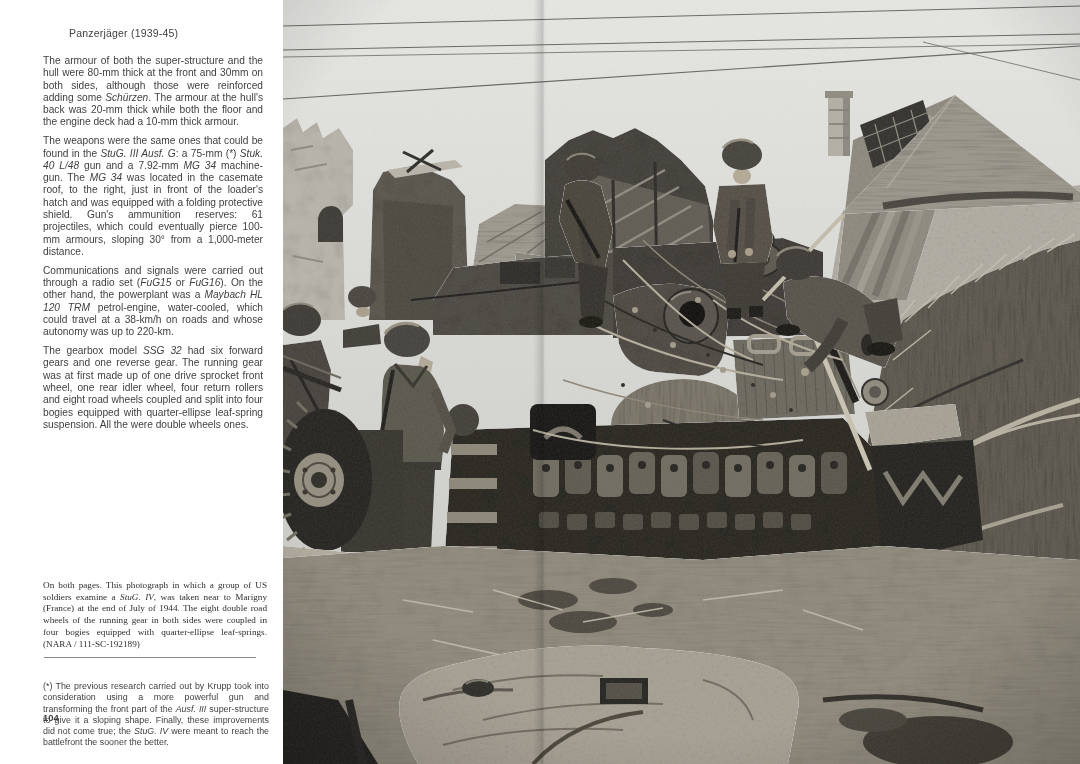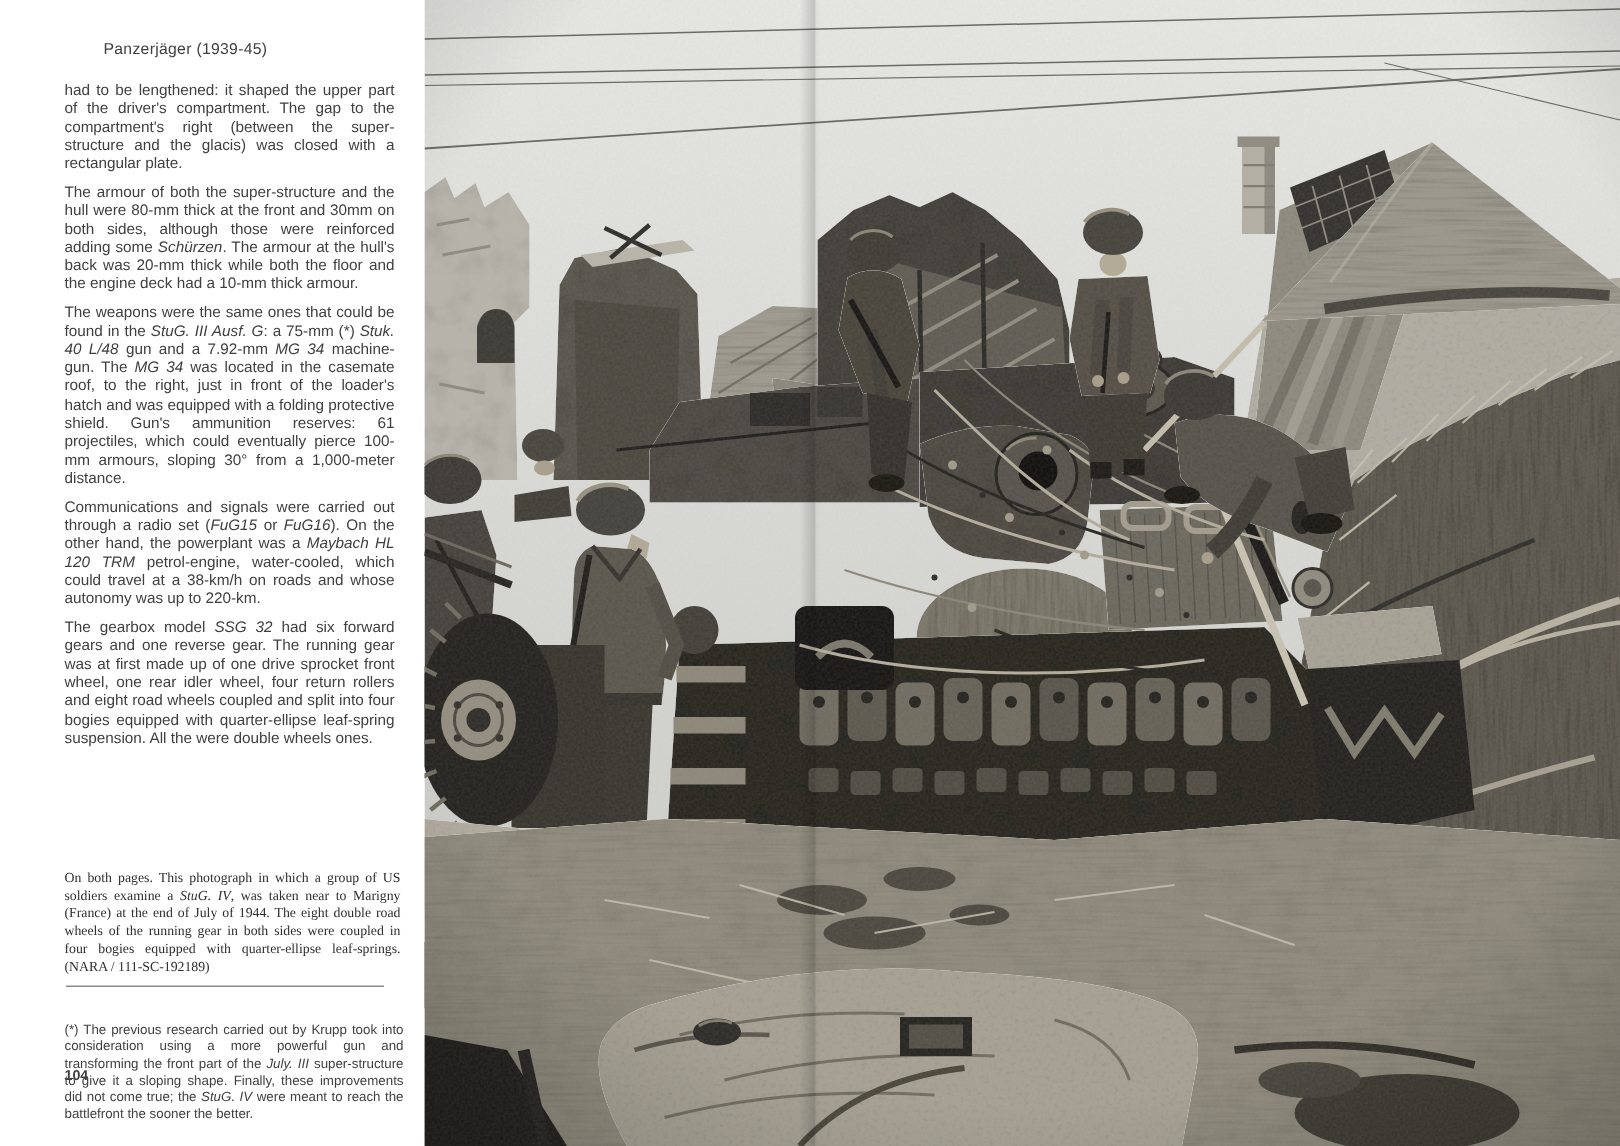--- a/index.html
+++ b/index.html
@@ -38,32 +38,31 @@
   i { }
 </style>
 </head>
 <body>
 
 <div class="spread">
 
   <div class="running-header">Panzerjäger (1939-45)</div>
 
   <section class="body-text">
-    <p>had to be lengthened: it shaped the upper part of the driver's compartment. The gap to the compartment's right (between the super-structure and the glacis) was closed with a rectangular plate.</p>
     <p>The armour of both the super-structure and the hull were 80-mm thick at the front and 30mm on both sides, although those were reinforced adding some <i>Schürzen</i>. The armour at the hull's back was 20-mm thick while both the floor and the engine deck had a 10-mm thick armour.</p>
     <p>The weapons were the same ones that could be found in the <i>StuG. III Ausf. G</i>: a 75-mm (*) <i>Stuk. 40 L/48</i> gun and a 7.92-mm <i>MG 34</i> machine-gun. The <i>MG 34</i> was located in the casemate roof, to the right, just in front of the loader's hatch and was equipped with a folding protective shield. Gun's ammunition reserves: 61 projectiles, which could eventually pierce 100-mm armours, sloping 30° from a 1,000-meter distance.</p>
     <p>Communications and signals were carried out through a radio set (<i>FuG15</i> or <i>FuG16</i>). On the other hand, the powerplant was a <i>Maybach HL 120 TRM</i> petrol-engine, water-cooled, which could travel at a 38-km/h on roads and whose autonomy was up to 220-km.</p>
     <p>The gearbox model <i>SSG 32</i> had six forward gears and one reverse gear. The running gear was at first made up of one drive sprocket front wheel, one rear idler wheel, four return rollers and eight road wheels coupled and split into four bogies equipped with quarter-ellipse leaf-spring suspension. All the were double wheels ones.</p>
   </section>
 
   <div class="photo-caption">On both pages. This photograph in which a group of US soldiers examine a <i>StuG. IV</i>, was taken near to Marigny (France) at the end of July of 1944. The eight double road wheels of the running gear in both sides were coupled in four bogies equipped with quarter-ellipse leaf-springs. (NARA / 111-SC-192189)</div>
 
   <hr class="footnote-rule">
 
-  <div class="footnote">(*) The previous research carried out by Krupp took into consideration using a more powerful gun and transforming the front part of the <i>July. III</i> super-structure to give it a sloping shape. Finally, these improvements did not come true; the <i>StuG. IV</i> were meant to reach the battlefront the sooner the better.</div>
+  <div class="footnote">(*) The previous research carried out by Krupp took into consideration using a more powerful gun and transforming the front part of the <i>Ausf. III</i> super-structure to give it a sloping shape. Finally, these improvements did not come true; the <i>StuG. IV</i> were meant to reach the battlefront the sooner the better.</div>
 
   <div class="page-num page-num-left">104</div>
 
   <figure class="photo">
     <svg viewBox="0 0 797 764" xmlns="http://www.w3.org/2000/svg">
       <defs>
         <linearGradient id="g-sky" x1="0" y1="0" x2="0" y2="1">
           <stop offset="0" stop-color="#e8e8e5"></stop>
           <stop offset="0.5" stop-color="#d8d8d4"></stop>
           <stop offset="1" stop-color="#c9c9c4"></stop>

